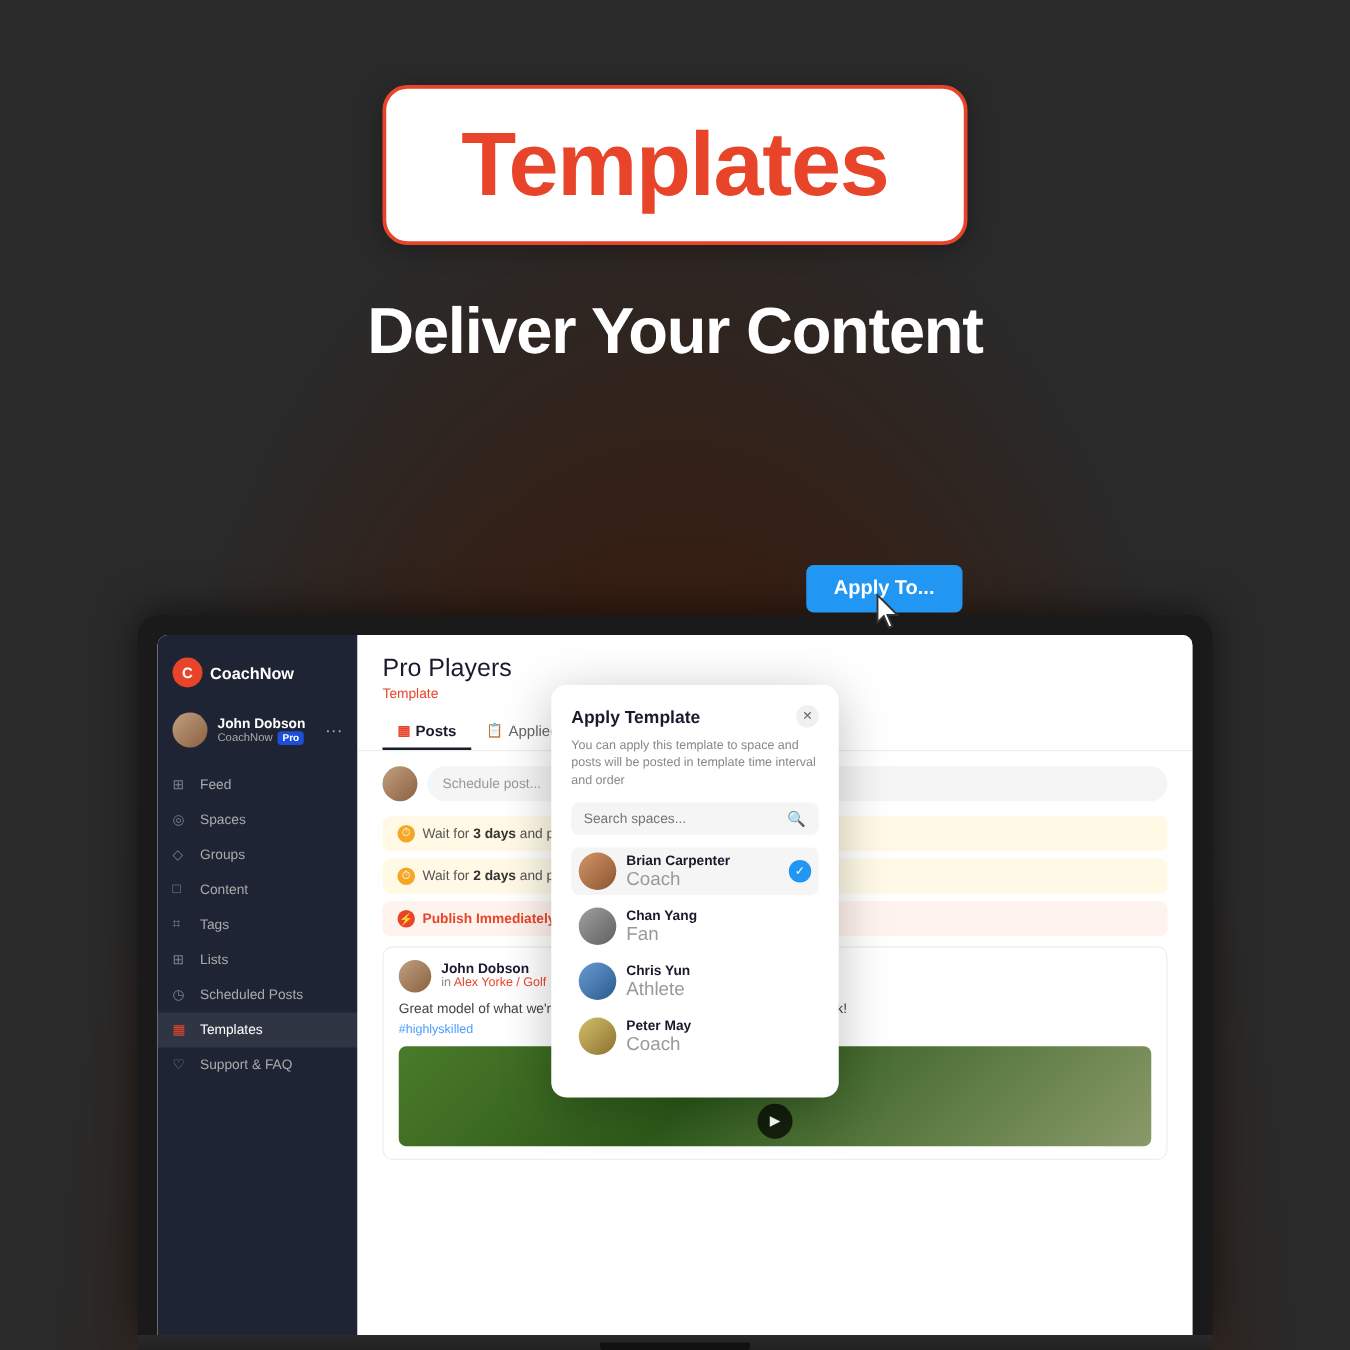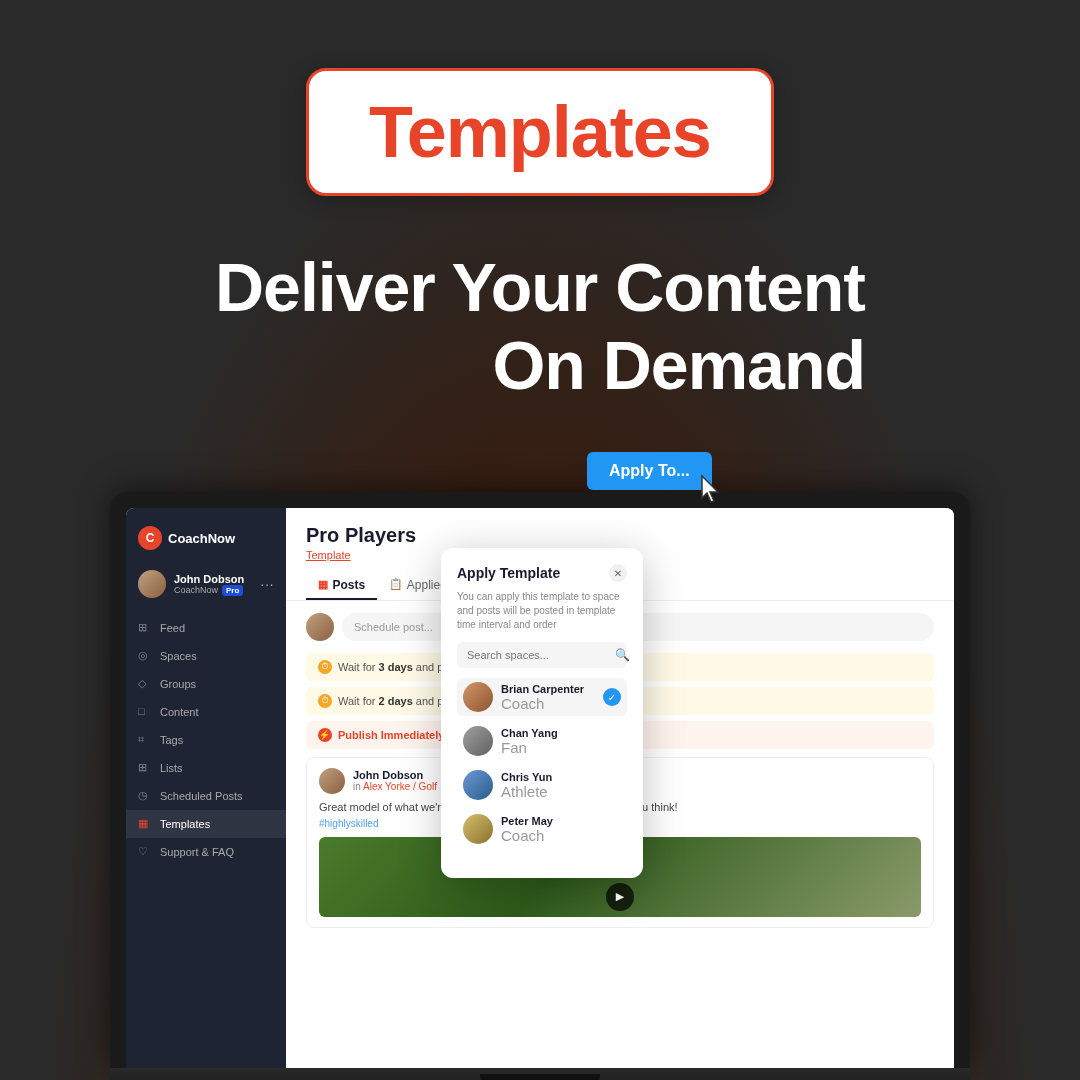--- a/index.html
+++ b/index.html
@@ -43,24 +43,24 @@
 
     .templates-badge-text {
       font-size: 72px;
       font-weight: 800;
       color: #e8442a;
       letter-spacing: -1px;
     }
 
     
     .headline {
-      margin-top: 52px;
-      text-align: right;
+      margin-top: 40px;
+      text-align: center;
       color: #ffffff;
-      font-size: 68px;
+      font-size: 52px;
       font-weight: 800;
       line-height: 1.15;
       letter-spacing: -1px;
     }
 
     
     .apply-to-btn {
       position: absolute;
       top: 452px;
       left: 612px;
@@ -229,28 +229,27 @@
       height: 100%;
       overflow: hidden;
       position: relative;
     }
 
     .main-header {
       padding: 16px 20px 0;
     }
     .main-title {
       font-size: 20px;
-      font-weight: 700;
+      font-weight: 400;
       color: #1a1a2e;
     }
     .main-subtitle {
       font-size: 11px;
       color: #e8442a;
       margin-top: 2px;
-      text-decoration: underline;
     }
 
     .tabs-row {
       display: flex;
       gap: 0;
       padding: 10px 20px 0;
       border-bottom: 1px solid #eee;
     }
     .tab {
       padding: 6px 12px;
@@ -410,21 +409,21 @@
     .apply-template-modal {
       position: absolute;
       top: 40px;
       left: 155px;
       right: -30px;
       background: #ffffff;
       border-radius: 12px;
       box-shadow: 0 8px 40px rgba(0,0,0,0.25);
       z-index: 15;
       padding: 16px;
-      width: 202px;
+      width: 230px;
     }
 
     .modal-header {
       display: flex;
       justify-content: space-between;
       align-items: center;
       margin-bottom: 8px;
     }
     .modal-title {
       font-size: 14px;
@@ -557,24 +556,23 @@
 <div class="bg-overlay"></div>
 
 <div class="content-wrapper">
 
   <div class="templates-badge">
     <span class="templates-badge-text">Templates</span>
   </div>
 
   <div class="headline">
     <div>Deliver Your Content</div>
-    <div>On Demand</div>
   </div>
 
-  <button class="apply-to-btn" style="position:absolute; top:452px; left:587px; z-index:20;">
+  <button class="apply-to-btn" style="position:absolute; top:452px; left:645px; z-index:20;">
     <span>Apply To...</span>
   </button>
 
   <div class="cursor-icon" style="position:absolute; top:474px; left:698px; z-index:21;">
     <svg width="28" height="32" viewBox="0 0 28 32" fill="none">
       <path d="M4 2L4 24L9 19L13 28L16 27L12 18H20L4 2Z" fill="white" stroke="#333" stroke-width="1.5"></path>
     </svg>
   </div>
 
   <div style="position:absolute; bottom:-10px; left:50%; transform:translateX(-50%); width:860px;">

